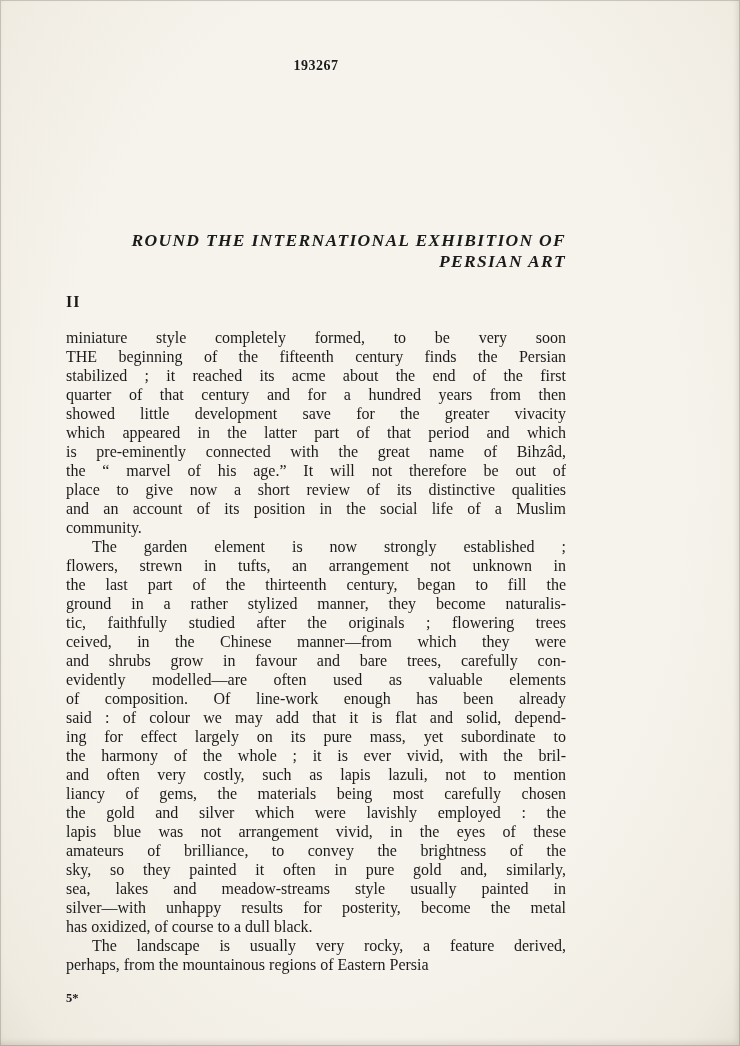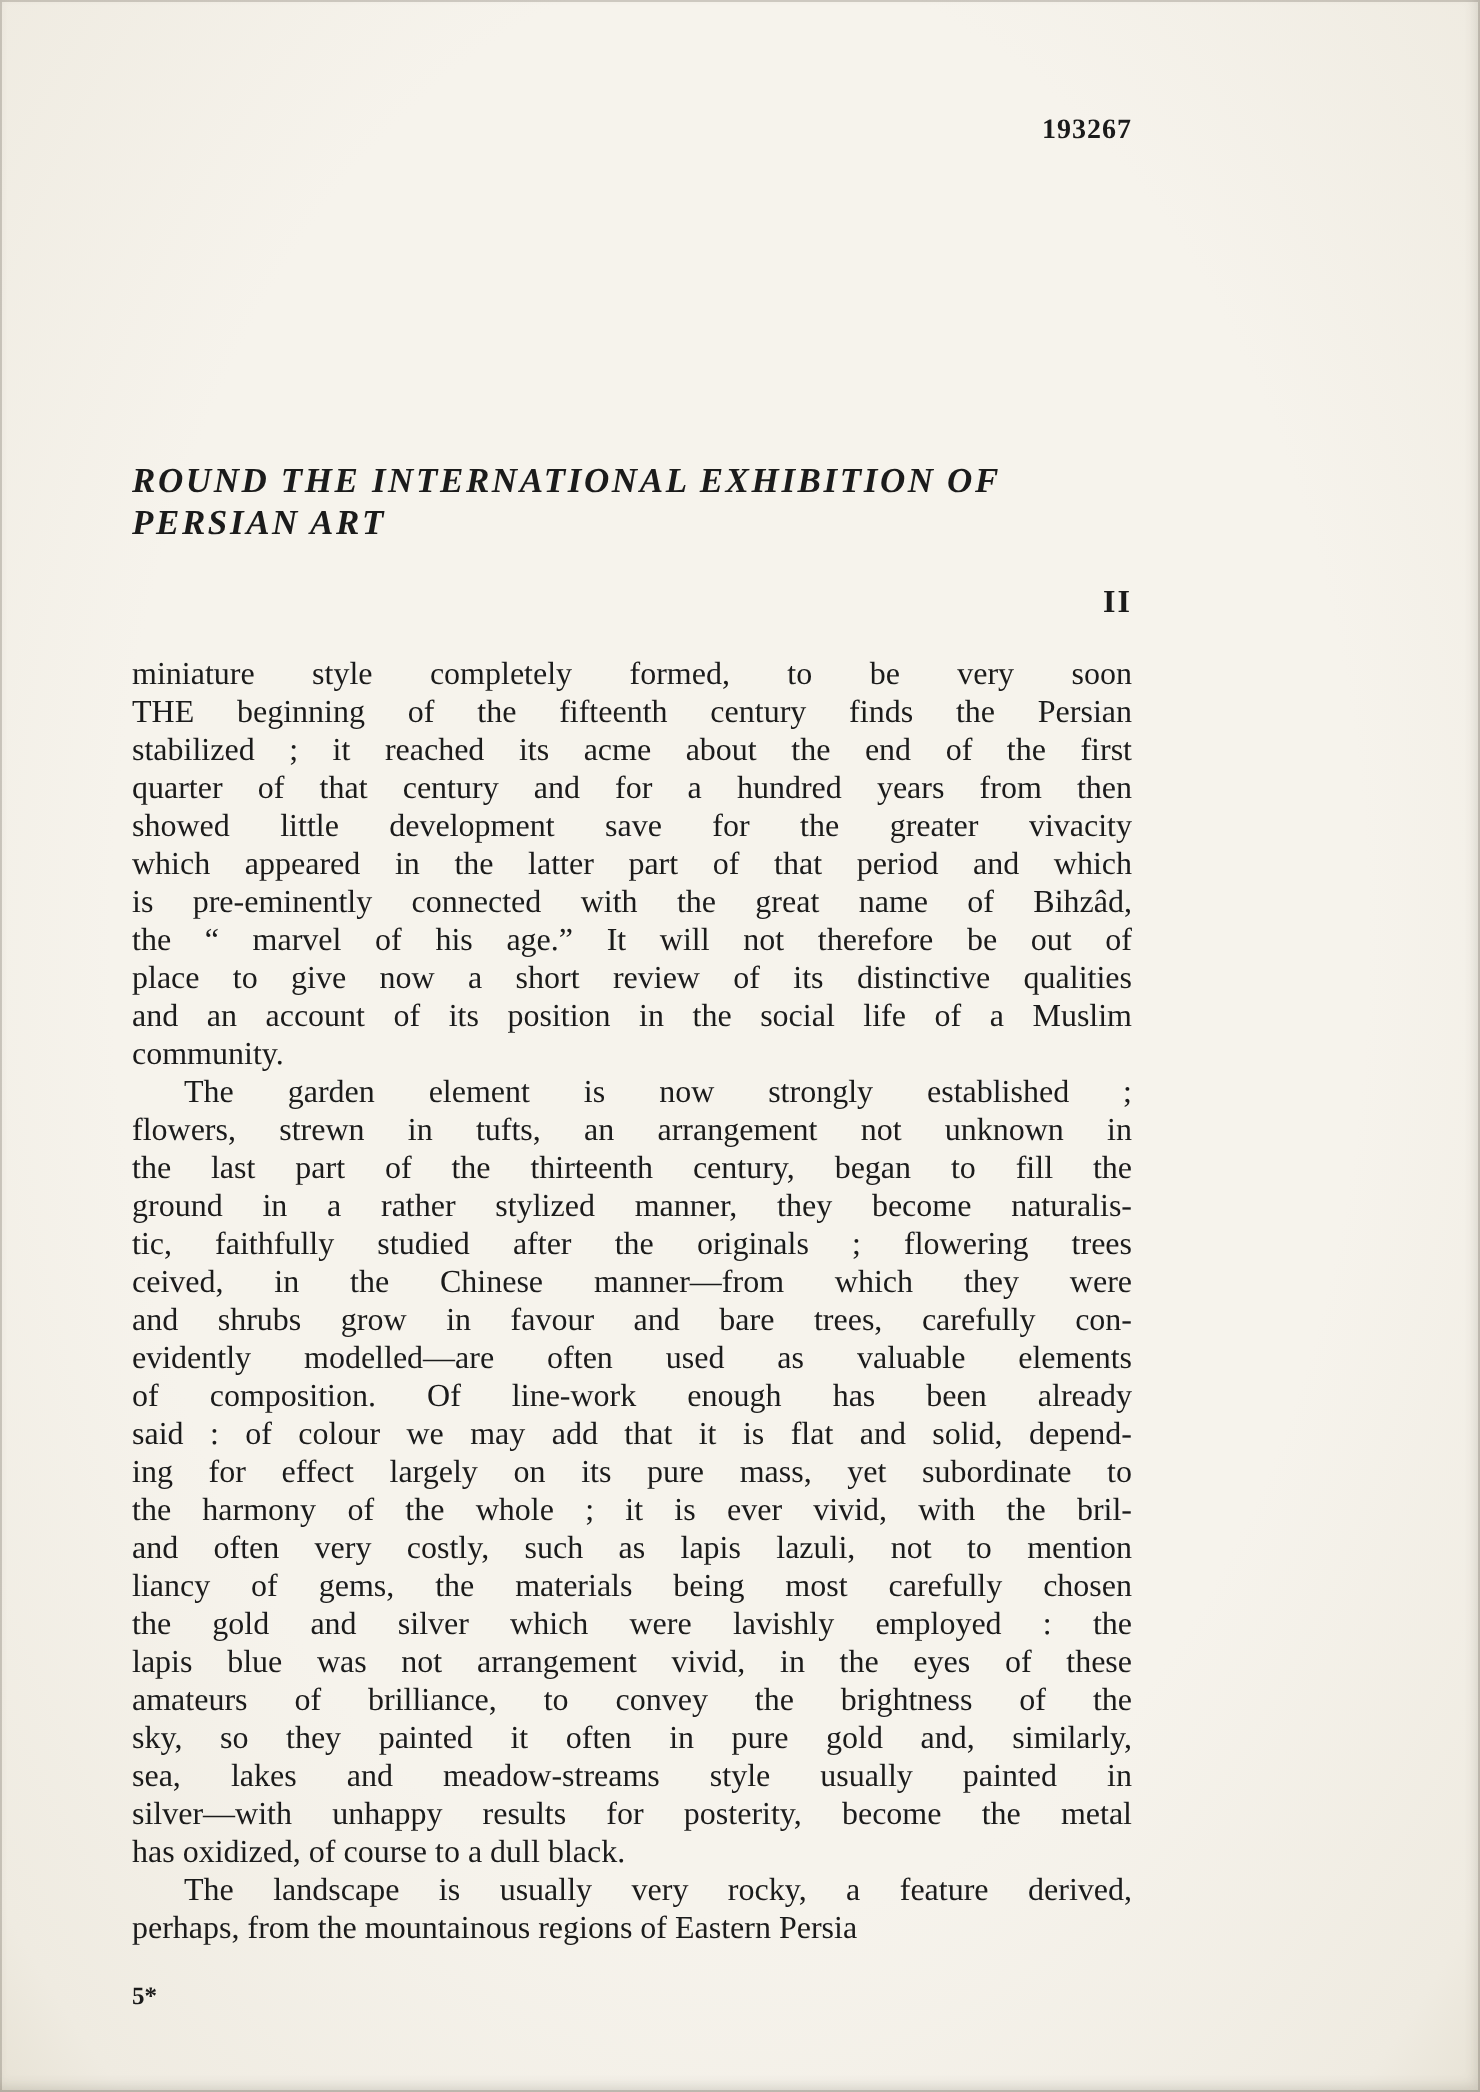--- a/index.html
+++ b/index.html
@@ -20,39 +20,39 @@
     overflow: hidden;
   }
   .column {
     position: absolute;
     left: 66px;
     top: 0;
     width: 500px;
   }
   .running-head {
     display: flex;
-    justify-content: flex-end;
+    justify-content: center;
     align-items: baseline;
     margin-top: 58px;
     font-size: 14px;
     font-weight: bold;
     letter-spacing: 0.5px;
   }
   .title-block {
     margin-top: 156px;
-    text-align: left;
+    text-align: right;
     font-weight: bold;
     font-style: italic;
     font-size: 17.5px;
     line-height: 21px;
     letter-spacing: 1.3px;
   }
   .section-number {
     margin-top: 21px;
-    text-align: right;
+    text-align: left;
     font-weight: bold;
     font-size: 16px;
     letter-spacing: 1px;
   }
   .body-text {
     margin-top: 17px;
     font-size: 16px;
     line-height: 19px;
   }
   .paragraph { margin: 0; }

